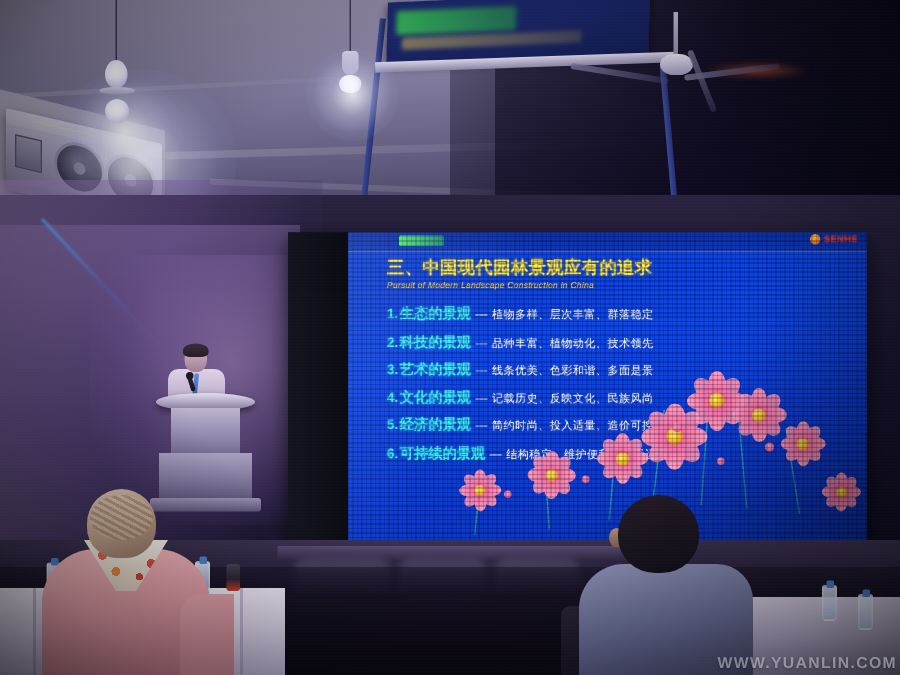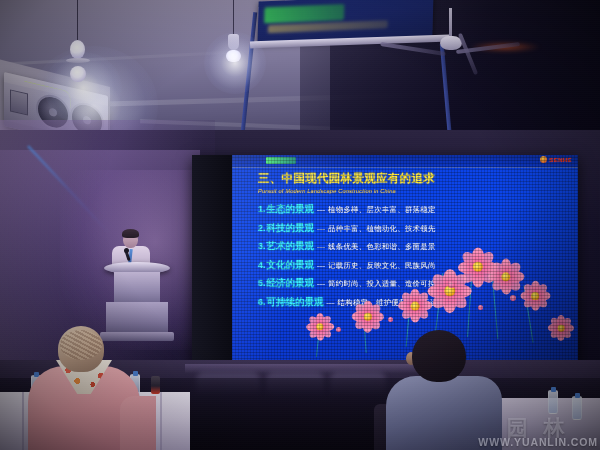--- a/index.html
+++ b/index.html
@@ -510,17 +510,16 @@
 
   <div class="p2-chair"></div>
   <div class="p2-body"></div>
   <div class="p2-ear"></div>
   <div class="p2-head"></div>
 
   <div class="vignette"></div>
   <div class="noise"></div>
 
   <div class="wm">
-    <div class="wm-cn">园 林</div>
     <div class="wm-url">WWW.YUANLIN.COM</div>
   </div>
 
 </div>
 
 </body></html>

